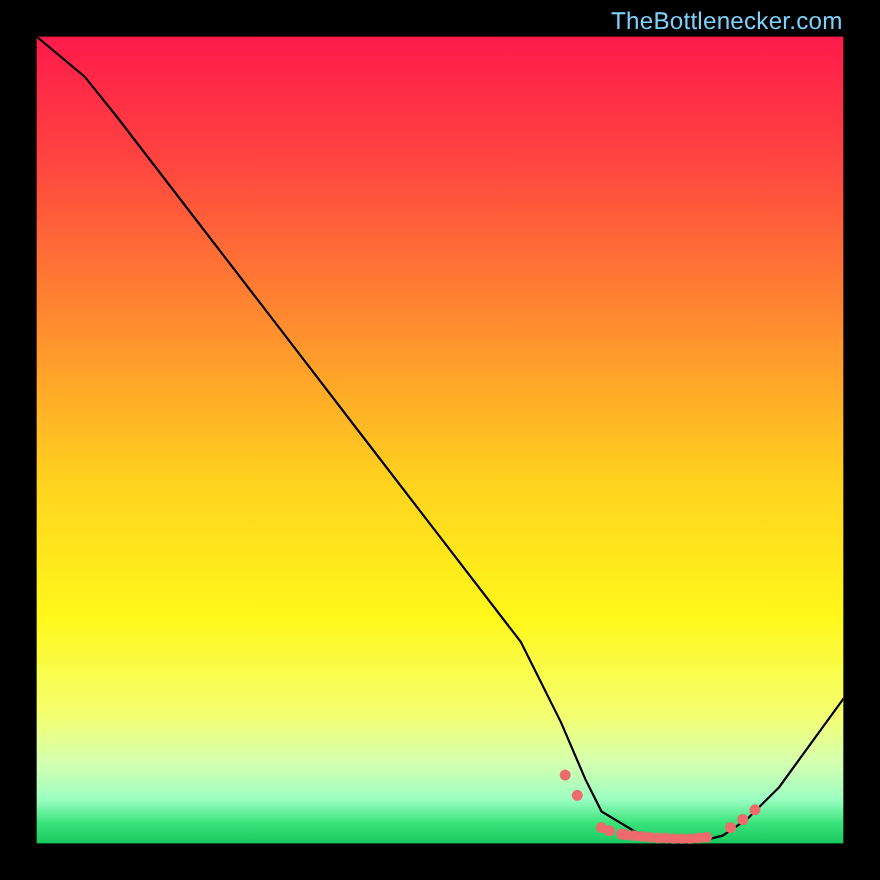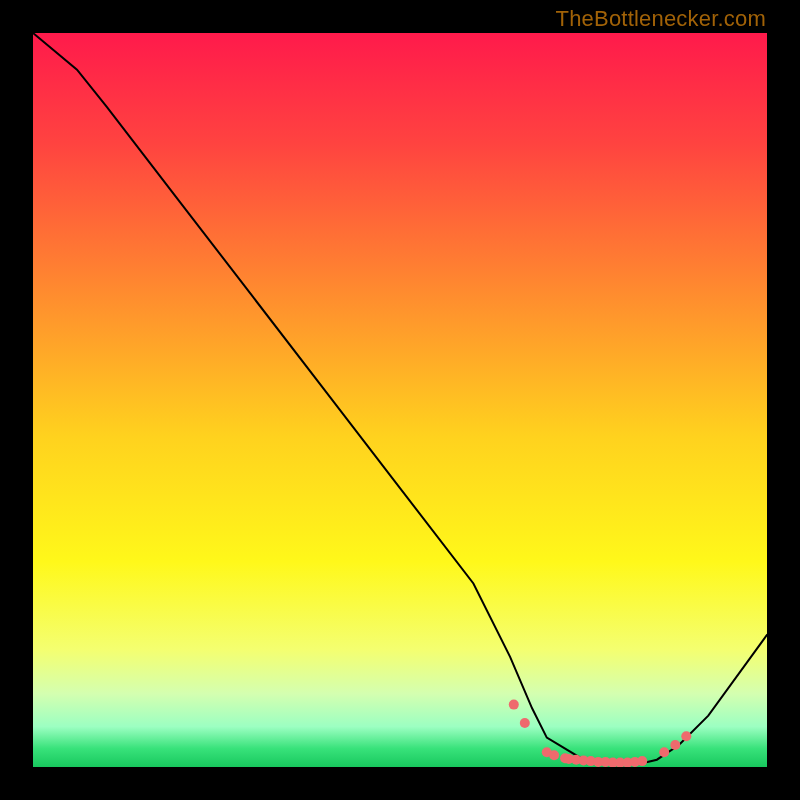--- a/index.html
+++ b/index.html
@@ -24,21 +24,21 @@
     top: 33px;
     left: 33px;
     width: 734px;
     height: 734px;
     overflow: hidden;
   }
   .watermark {
     position: absolute;
     top: 6px;
     right: 34px;
-    color: #a16207;
+    color: #7dd3fc;
     font-size: 22px;
     font-weight: 500;
     letter-spacing: 0.2px;
   }
   svg {
     display: block;
   }
 </style>
 </head>
 <body>

